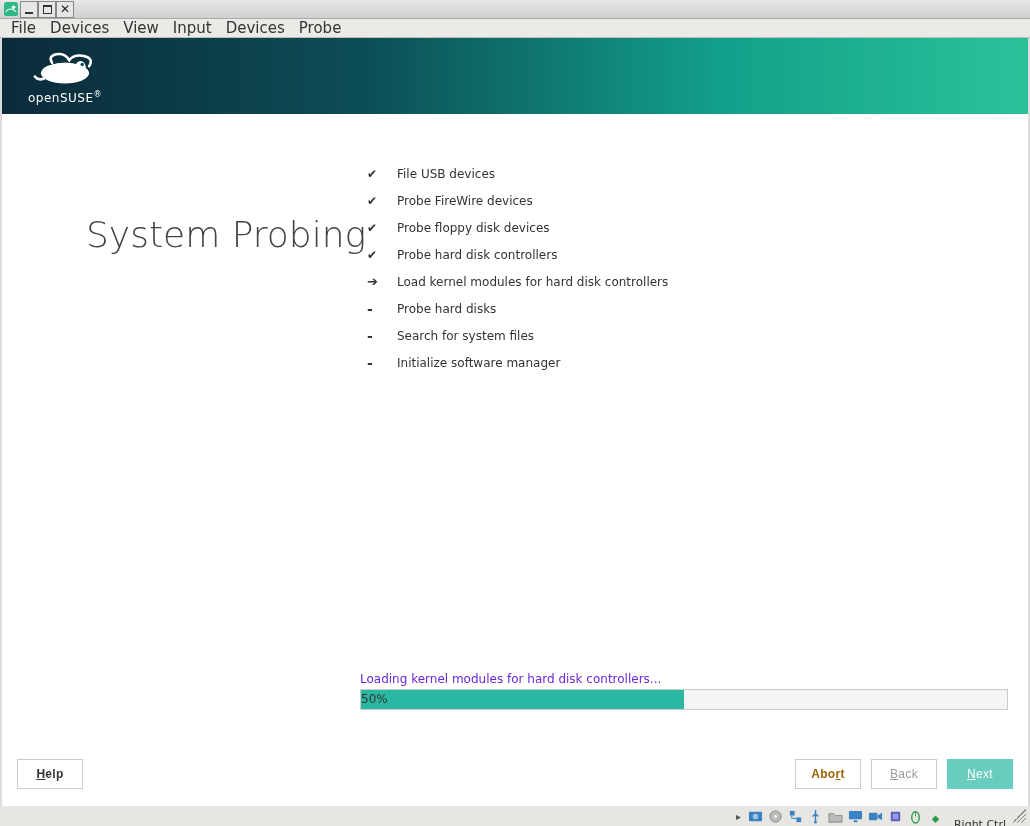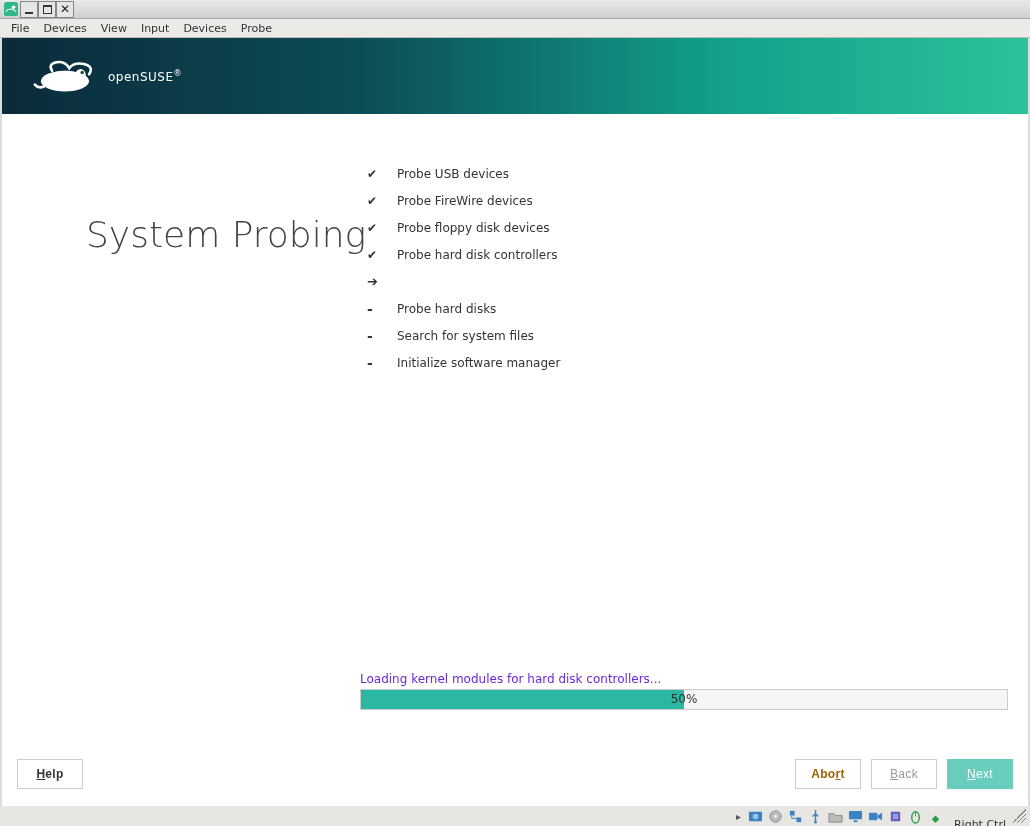--- a/index.html
+++ b/index.html
@@ -10,48 +10,48 @@
   .titlebar .appicon { width: 18px; height: 18px; margin-left: 2px; display: inline-flex; align-items: center; justify-content: center; }
   .titlebar .appicon svg { width: 14px; height: 14px; }
   .titlebar .title { flex: 1; font-weight: bold; padding-left: 4px; }
   .titlebar .winbtns { display: flex; }
   .titlebar .winbtn { width: 18px; height: 17px; border: 1px solid #888; background: #e6e6e6; position: relative; cursor: pointer; font-size: 10px; display:flex; align-items:center; justify-content:center;}
   .minbar { width: 8px; height: 2px; background: #333; position: absolute; bottom: 3px; }
   .maxbox { width: 9px; height: 9px; border: 1px solid #333; border-top-width: 2px; }
   .xicon { font-size: 12px; line-height: 1; font-family: Arial; color:#222;}
   
   
-  .menubar { height: 19px; background: #eceae6; font-size: 11px; display: flex; align-items: center; padding: 0 4px; border-bottom: 1px solid #bbb;}
+  .menubar { height: 19px; background: #eceae6; font-size: 15px; display: flex; align-items: center; padding: 0 4px; border-bottom: 1px solid #bbb;}
   .menubar .mitem { padding: 2px 7px; cursor: pointer; color: #333;}
   
   
   .guest { position: absolute; top: 38px; left: 2px; width: 1026px; height: 768px; background: #fff; }
   
   
   .header { height: 76px; background: linear-gradient(to right, #0b2a3a 0%, #0c4d55 35%, #12a08a 70%, #2bc29a 100%); display: flex; align-items: center; padding-left: 20px; }
-  .logo-wrap { display:flex; flex-direction: row; align-items: center; color: #fff; }
+  .logo-wrap { display:flex; flex-direction: column; align-items: center; color: #fff; }
   .logo-svg { width: 86px; height: 42px; }
   .logo-text { font-size: 12px; letter-spacing: 0.5px; color: #fff; margin-top: 1px;}
   .logo-text span.reg { font-size: 8px; vertical-align: super;}
   
   
   .content { position: absolute; top: 76px; left: 0; right: 0; bottom: 65px; background: #fff; padding: 0; }
   .heading { position: absolute; left: 84px; top: 100px; font-size: 36px; font-weight: 300; color: #444; }
   
   .steps { position: absolute; left: 365px; top: 46px; font-size: 12px; color: #333; }
   .step { display: flex; align-items: center; height: 27px; }
   .step .mark { width: 30px; font-size: 12px; text-align: left; color: #333; }
   .step .mark.arrow { font-size: 13px; font-weight:bold;}
   .step .mark.dash { font-size: 14px; font-weight:bold;}
   .step .lbl { color: #333; }
   
   .status-text { position: absolute; left: 358px; top: 558px; font-size: 12px; color: #6d28d9; }
   .progress-wrap { position: absolute; left: 358px; top: 575px; width: 648px; height: 21px; border: 1px solid #ccc; background: #f5f5f5; }
   .progress-fill { height: 100%; background: #2bb8a3; width: 50%; }
-  .progress-label { position: absolute; width: 100%; text-align: center; top: 2px; font-size: 12px; color: #333; }
+  .progress-label { position: absolute; width: 100%; top: 2px; font-size: 12px; color: #333; }
   
   
   .buttonbar { position: absolute; left: 0; right: 0; bottom: 0; height: 65px; background: #fff; display: flex; align-items: center; padding: 0 15px;}
   .btn { height: 30px; min-width: 66px; padding: 0 14px; border: 1px solid #ccc; background: #fff; font-size: 12px; cursor: pointer; display:inline-flex; align-items:center; justify-content:center; letter-spacing: 0.3px;}
   .btn .ul { text-decoration: underline; }
   .btn.help { font-weight: bold; color:#333;}
   .btn.abort { font-weight: bold; color:#a16207;}
   .btn.disabled { color: #999; cursor: default; }
   .btn.primary { background: #2bb8a3; color: #fff; border-color: #2bb8a3; }
   .btn.primary.dim { opacity: 0.7; }
@@ -116,36 +116,37 @@
       <div class="logo-text"><span>openSUSE</span><span class="reg">®</span></div>
     </div>
   </div>
 
   <div class="content">
     <div class="heading">System Probing</div>
 
     <div class="steps">
       <div class="step">
           <span class="mark">✔</span>
-          <span class="lbl">Probe USB devices</span>
+          <span class="lbl">File USB devices</span>
         </div>
       <div class="step">
           <span class="mark">✔</span>
           <span class="lbl">Probe FireWire devices</span>
         </div>
       <div class="step">
           <span class="mark">✔</span>
           <span class="lbl">Probe floppy disk devices</span>
         </div>
       <div class="step">
           <span class="mark">✔</span>
           <span class="lbl">Probe hard disk controllers</span>
         </div>
       <div class="step">
           <span class="mark arrow">➔</span>
+          <span class="lbl">Load kernel modules for hard disk controllers</span>
         </div>
       <div class="step">
           <span class="mark dash">-</span>
           <span class="lbl">Probe hard disks</span>
         </div>
       <div class="step">
           <span class="mark dash">-</span>
           <span class="lbl">Search for system files</span>
         </div>
       <div class="step">

